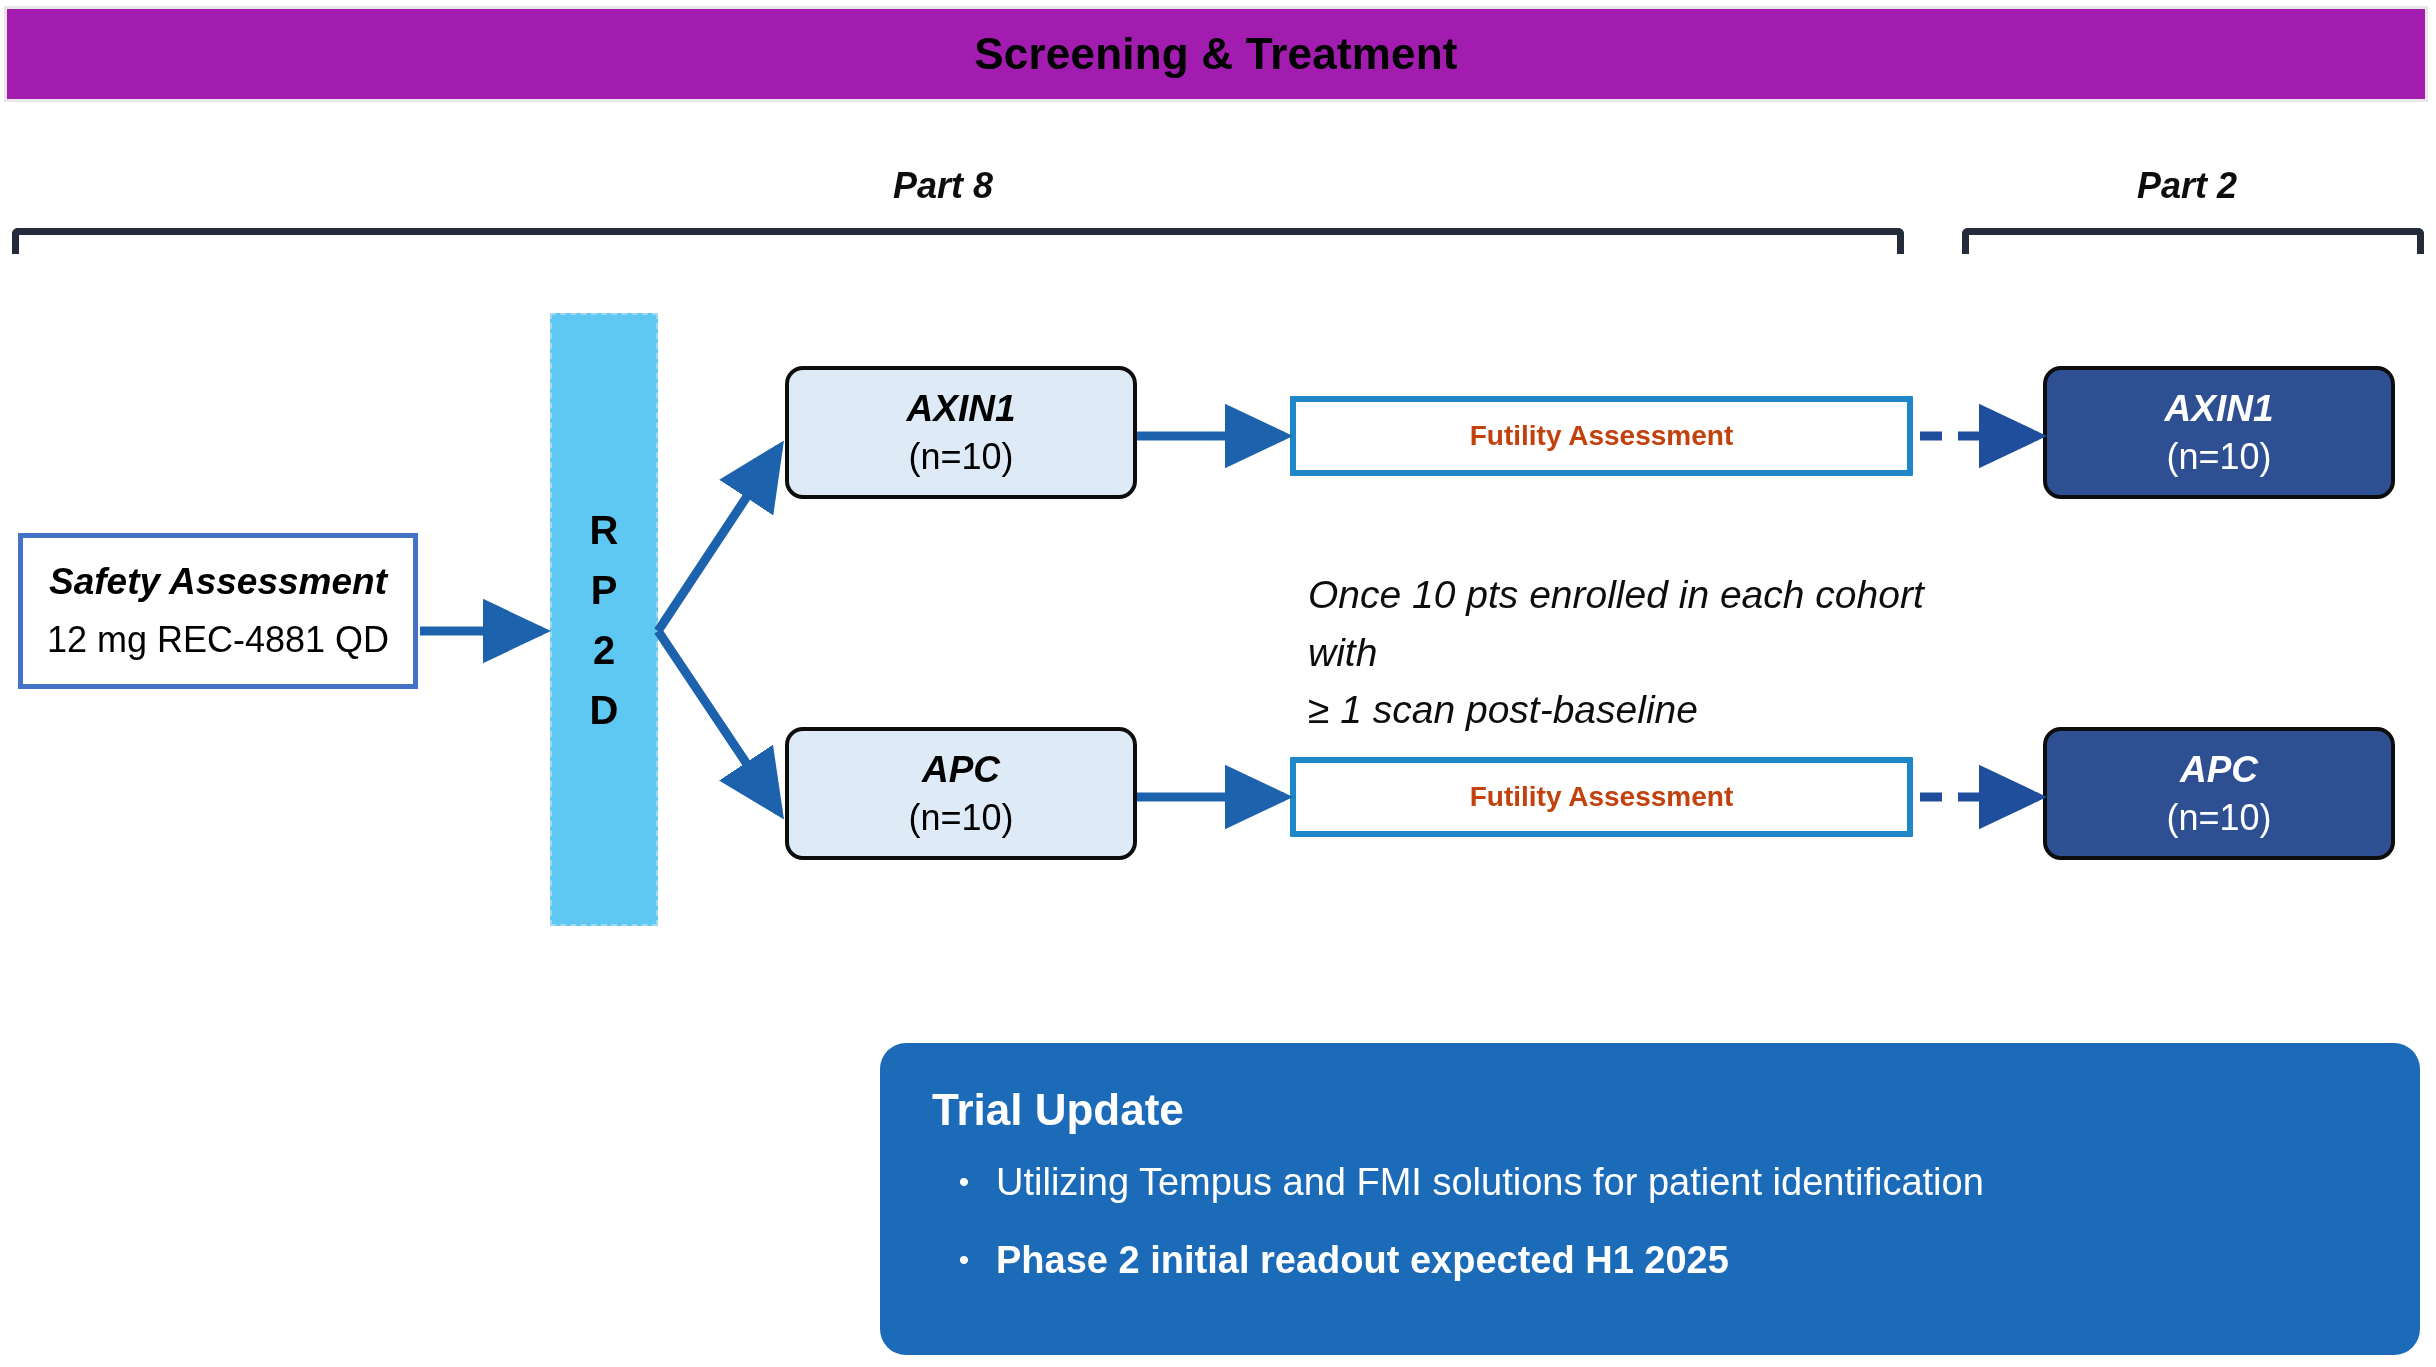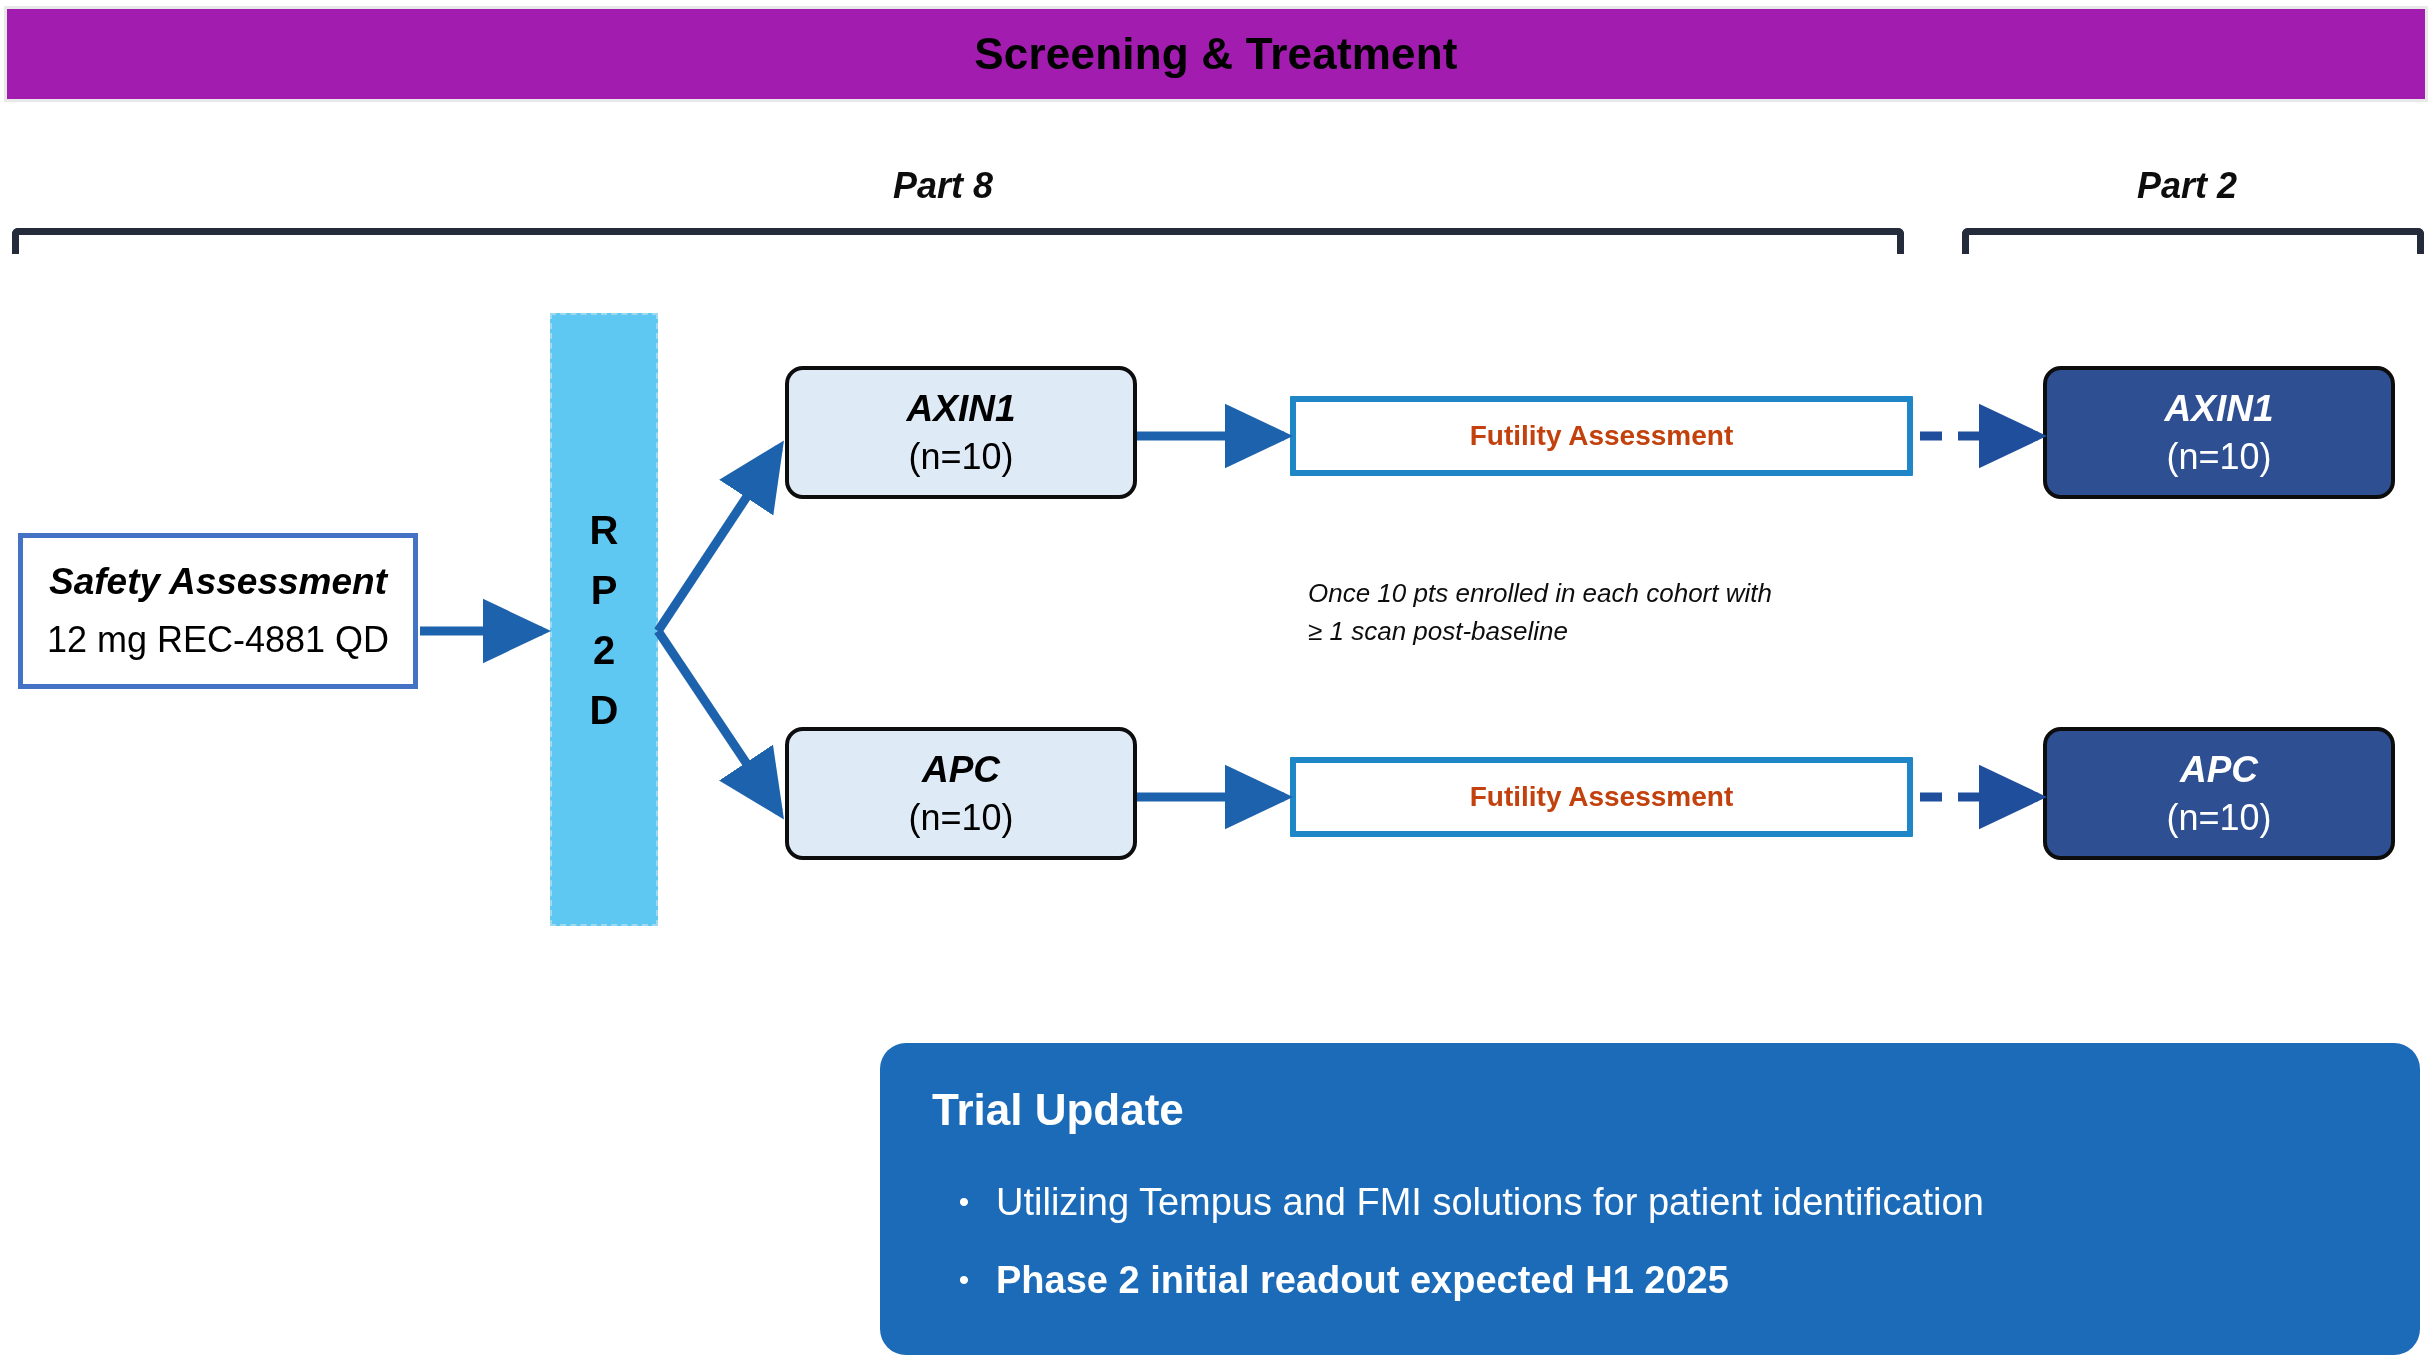--- a/index.html
+++ b/index.html
@@ -180,44 +180,43 @@
   }
   #part2-axin1 { left: 2043px; top: 366px; }
   #part2-apc   { left: 2043px; top: 727px; }
 
   
   #enroll-note {
     position: absolute;
     left: 1308px;
     top: 566px;
     width: 640px;
-    font-size: 26px;
+    font-size: 39px;
     font-style: italic;
     color: #0d0d0d;
     line-height: 1.48;
-    margin-top: 8px;
   }
 
   
   #trial-update {
     position: absolute;
     left: 880px;
     top: 1043px;
     width: 1540px;
     height: 312px;
     background: #1c6bb8;
     border-radius: 26px;
     box-sizing: border-box;
     padding: 42px 52px 0 52px;
   }
   #trial-update .tu-title {
     font-size: 44px;
     font-weight: bold;
     color: #ffffff;
-    margin-bottom: 44px;
+    margin-bottom: 24px;
   }
   .tu-row {
     display: flex;
     align-items: flex-start;
     margin-bottom: 30px;
   }
   .tu-bullet {
     color: #ffffff;
     font-size: 30px;
     width: 64px;

